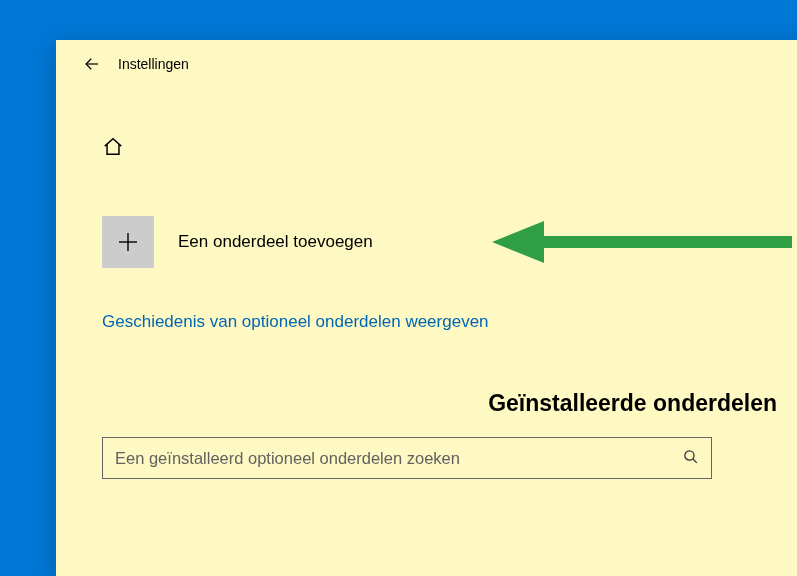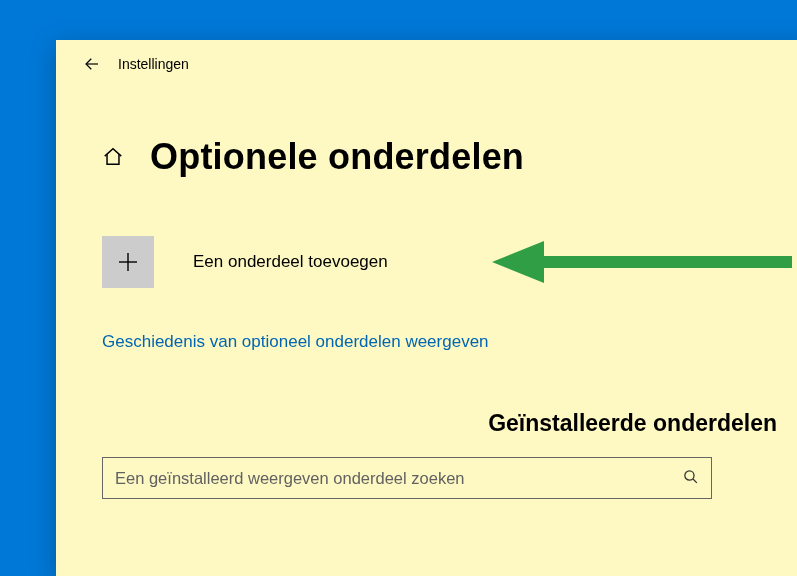--- a/index.html
+++ b/index.html
@@ -60,21 +60,21 @@
   .home-icon svg { width: 22px; height: 22px; }
   .page-title {
     font-size: 36px;
     font-weight: 600;
     color: #000;
     letter-spacing: 0.2px;
   }
   .add-row {
     display: flex;
     align-items: center;
-    gap: 39px;
+    gap: 24px;
     position: relative;
     margin-bottom: 44px;
   }
   .add-tile {
     width: 52px;
     height: 52px;
     background: #cccccc;
     display: flex;
     align-items: center;
     justify-content: center;
@@ -140,21 +140,20 @@
 
   <div class="content">
 
     <div class="page-header">
       <div class="home-icon">
         <svg viewBox="0 0 24 24" fill="none" stroke="#000" stroke-width="1.6">
           <path d="M3 11 L12 3 L21 11"></path>
           <path d="M5.5 9 V20 H18.5 V9"></path>
         </svg>
       </div>
-      <h1 class="page-title">Optionele onderdelen</h1>
     </div>
 
     <div class="add-row">
       <div class="add-tile">
         <svg viewBox="0 0 24 24" fill="none" stroke="#000" stroke-width="1.4">
           <line x1="12" y1="3" x2="12" y2="21"></line>
           <line x1="3" y1="12" x2="21" y2="12"></line>
         </svg>
       </div>
       <span class="add-label">Een onderdeel toevoegen</span>
@@ -163,21 +162,21 @@
         <rect x="45" y="21" width="255" height="12" fill="#2f9e44"></rect>
         <polygon points="0,27 52,6 52,48" fill="#2f9e44"></polygon>
       </svg>
     </div>
 
     <a class="history-link">Geschiedenis van optioneel onderdelen weergeven</a>
 
     <h2 class="section-title">Geïnstalleerde onderdelen</h2>
 
     <div class="search-box">
-      <span class="search-placeholder">Een geïnstalleerd weergeven onderdeel zoeken</span>
+      <span class="search-placeholder">Een geïnstalleerd optioneel onderdelen zoeken</span>
       <span class="search-icon">
         <svg viewBox="0 0 24 24" fill="none" stroke="#333" stroke-width="1.8">
           <circle cx="10.5" cy="10.5" r="6.5"></circle>
           <line x1="15.5" y1="15.5" x2="21" y2="21"></line>
         </svg>
       </span>
     </div>
 
   </div>
 </div>

